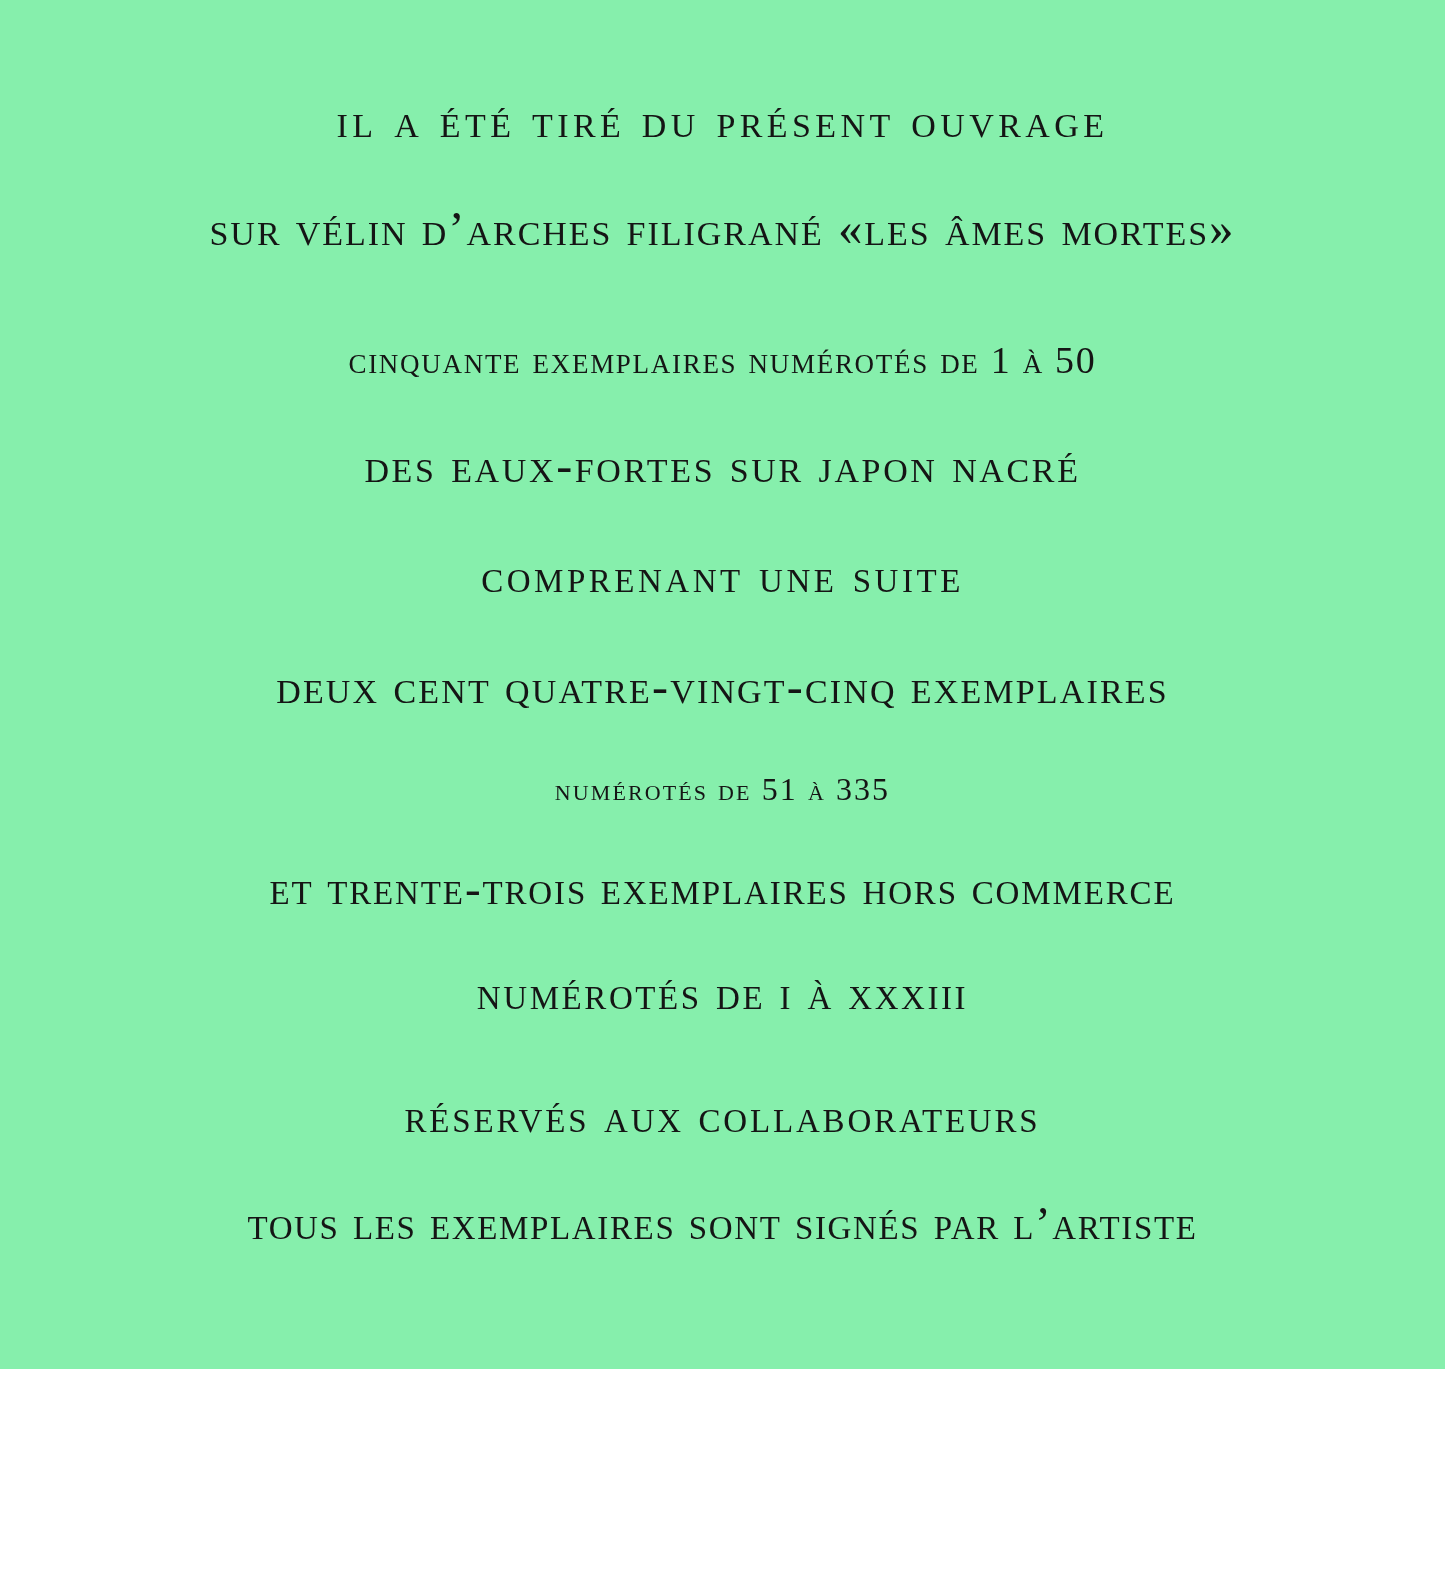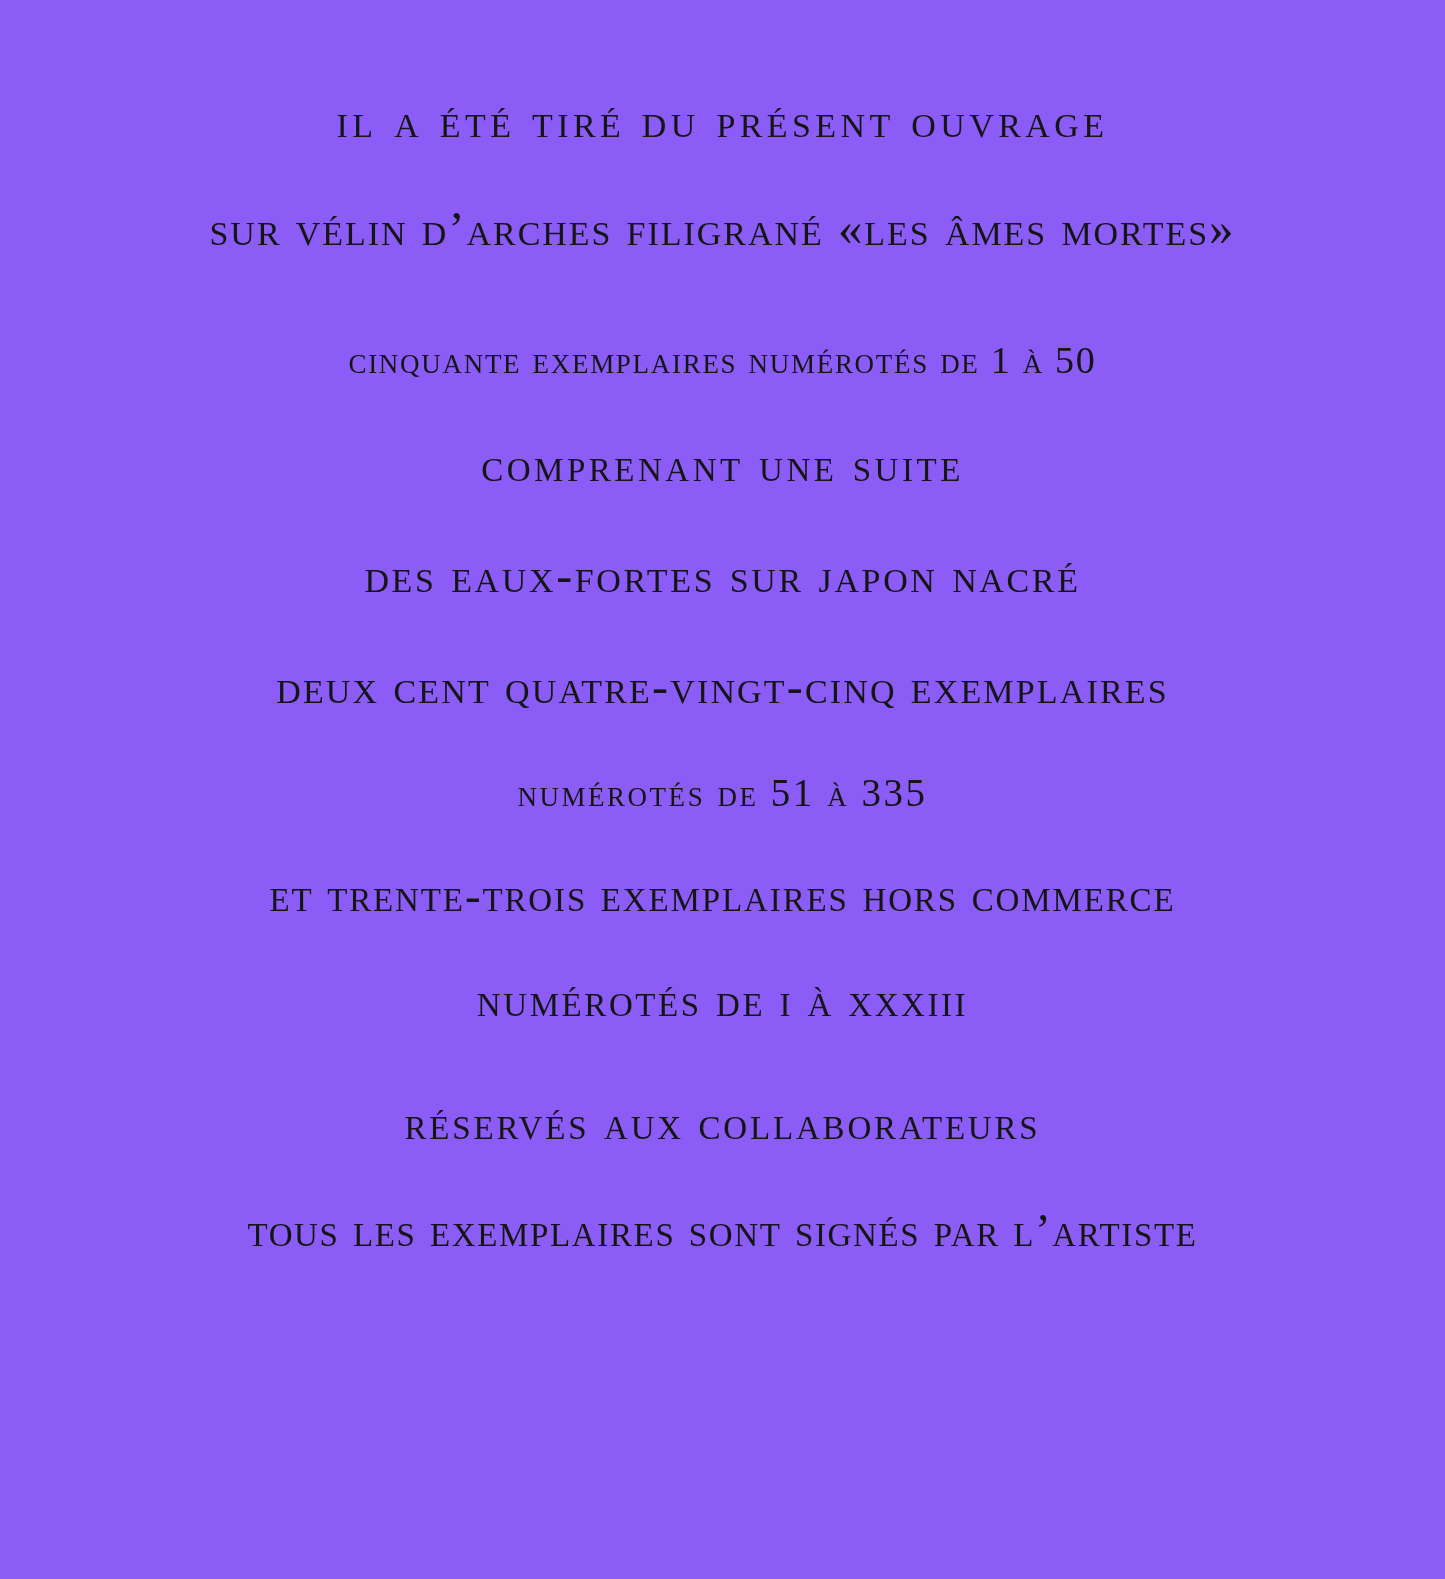--- a/index.html
+++ b/index.html
@@ -9,61 +9,61 @@
   }
   body {
     width: 1445px;
     height: 1579px;
     overflow: hidden;
     font-family: "Liberation Serif", serif;
     color: #1b1b1b;
   }
   .colophon-page {
     width: 1445px;
-    height: 1579px;
+    height: 1369px;
     box-sizing: border-box;
     padding: 96px 40px 60px 40px;
     display: flex;
     flex-direction: column;
     align-items: center;
     justify-content: flex-start;
-    background: #8b5cf6;
+    background: #86efac;
   }
   .colophon-line {
     width: 100%;
     text-align: center;
     font-family: "Liberation Serif", serif;
     font-variant: small-caps;
     text-transform: lowercase;
     color: #151515;
     letter-spacing: 0.055em;
     white-space: nowrap;
     line-height: 1.0;
   }
   
   .l1  { font-size: 49px; margin-bottom: 59px; letter-spacing: 0.090em; }
   .l2  { font-size: 49px; margin-bottom: 88px; letter-spacing: 0.040em; }
   .l3  { font-size: 38px; margin-bottom: 63px; letter-spacing: 0.045em; }
   .l4  { font-size: 47px; margin-bottom: 63px; letter-spacing: 0.075em; }
   .l5  { font-size: 48px; margin-bottom: 63px; letter-spacing: 0.055em; }
   .l6  { font-size: 48px; margin-bottom: 62px; letter-spacing: 0.045em; }
-  .l7  { font-size: 39px; margin-bottom: 60px; letter-spacing: 0.065em; }
+  .l7  { font-size: 32px; margin-bottom: 60px; letter-spacing: 0.065em; }
   .l8  { font-size: 47px; margin-bottom: 58px; letter-spacing: 0.040em; }
   .l9  { font-size: 47px; margin-bottom: 76px; letter-spacing: 0.055em; }
   .l10 { font-size: 47px; margin-bottom: 60px; letter-spacing: 0.060em; }
   .l11 { font-size: 47px; margin-bottom: 0px;  letter-spacing: 0.035em; }
 </style>
 </head>
 <body>
 
 <div class="colophon-page">
   <div class="colophon-line l1">Il a été tiré du présent ouvrage</div>
   <div class="colophon-line l2">sur vélin d’Arches filigrané «Les Âmes Mortes»</div>
   <div class="colophon-line l3">cinquante exemplaires numérotés de 1 à 50</div>
+  <div class="colophon-line l5">des eaux-fortes sur Japon nacré</div>
   <div class="colophon-line l4">comprenant une suite</div>
-  <div class="colophon-line l5">des eaux-fortes sur Japon nacré</div>
   <div class="colophon-line l6">deux cent quatre-vingt-cinq exemplaires</div>
   <div class="colophon-line l7">numérotés de 51 à 335</div>
   <div class="colophon-line l8">et trente-trois exemplaires hors commerce</div>
   <div class="colophon-line l9">numérotés de I à XXXIII</div>
   <div class="colophon-line l10">réservés aux collaborateurs</div>
   <div class="colophon-line l11">tous les exemplaires sont signés par l’artiste</div>
 </div>
 
 </body></html>

